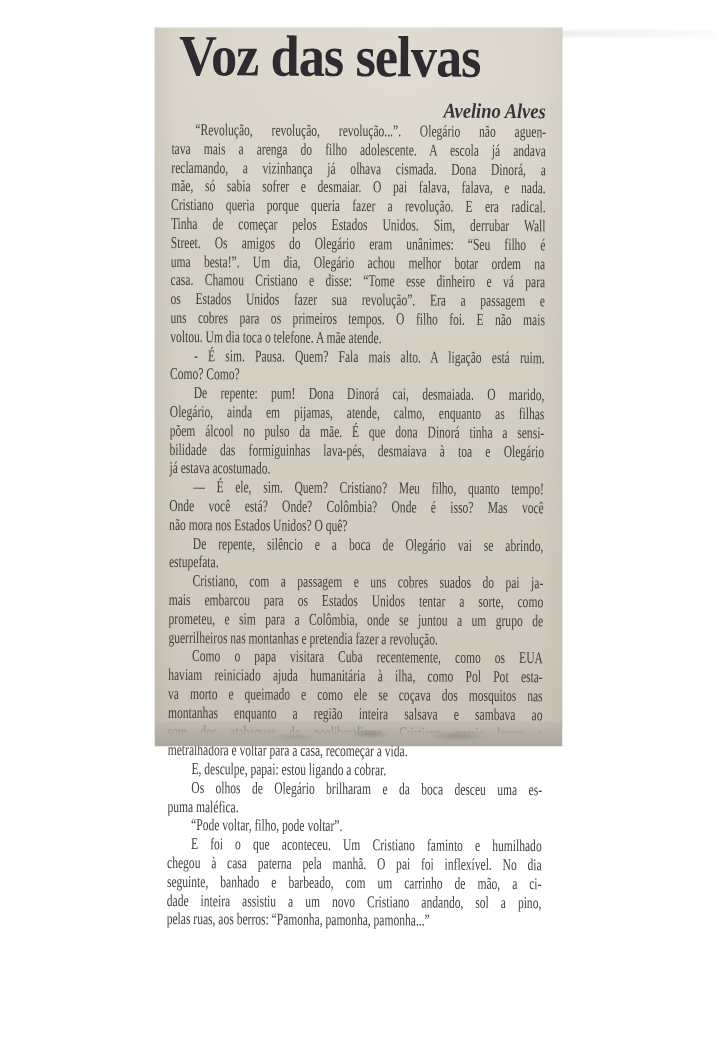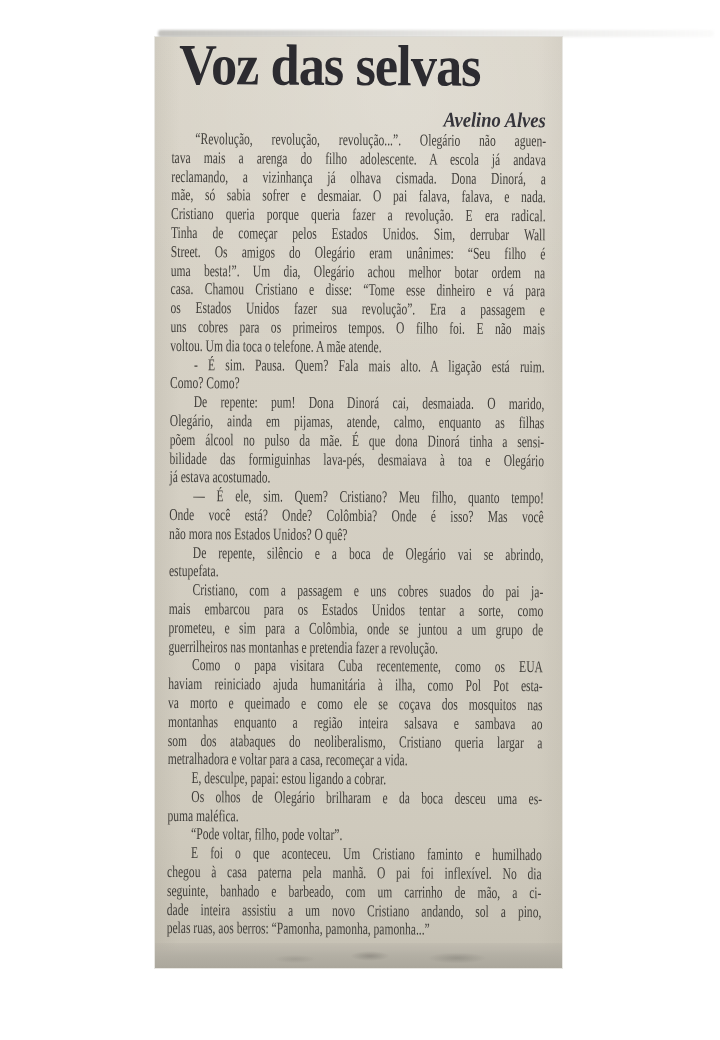--- a/index.html
+++ b/index.html
@@ -19,22 +19,22 @@
   .top-streak {
     position: absolute; left: 158px; top: 30px;
     width: 556px; height: 7px;
     background: linear-gradient(to right,
       rgba(146,144,136,0.55), rgba(168,166,158,0.28) 55%, rgba(182,180,172,0.06));
     filter: blur(1.2px);
     border-radius: 3px;
   }
   
   .paper {
-    position: absolute; left: 155px; top: 37px;
-    width: 407px; height: 931px;
+    position: absolute; left: 155px; top: 28px;
+    width: 407px; height: 718px;
     background:
       radial-gradient(120% 55% at 60% 6%, rgba(255,255,255,0.20), rgba(255,255,255,0) 60%),
       linear-gradient(to right, rgba(118,113,103,0.10), rgba(118,113,103,0) 6%, rgba(118,113,103,0) 94%, rgba(118,113,103,0.08)),
       linear-gradient(to bottom, #d9d4c8 0%, #d4cfc3 50%, #cfcabd 85%, #c6c1b4 100%);
     box-shadow: 0 0 0 1px rgba(190,186,176,0.35);
   }
   .content {
     position: absolute; inset: 0;
     transform: rotate(0.35deg);
     transform-origin: 30px 30px;

